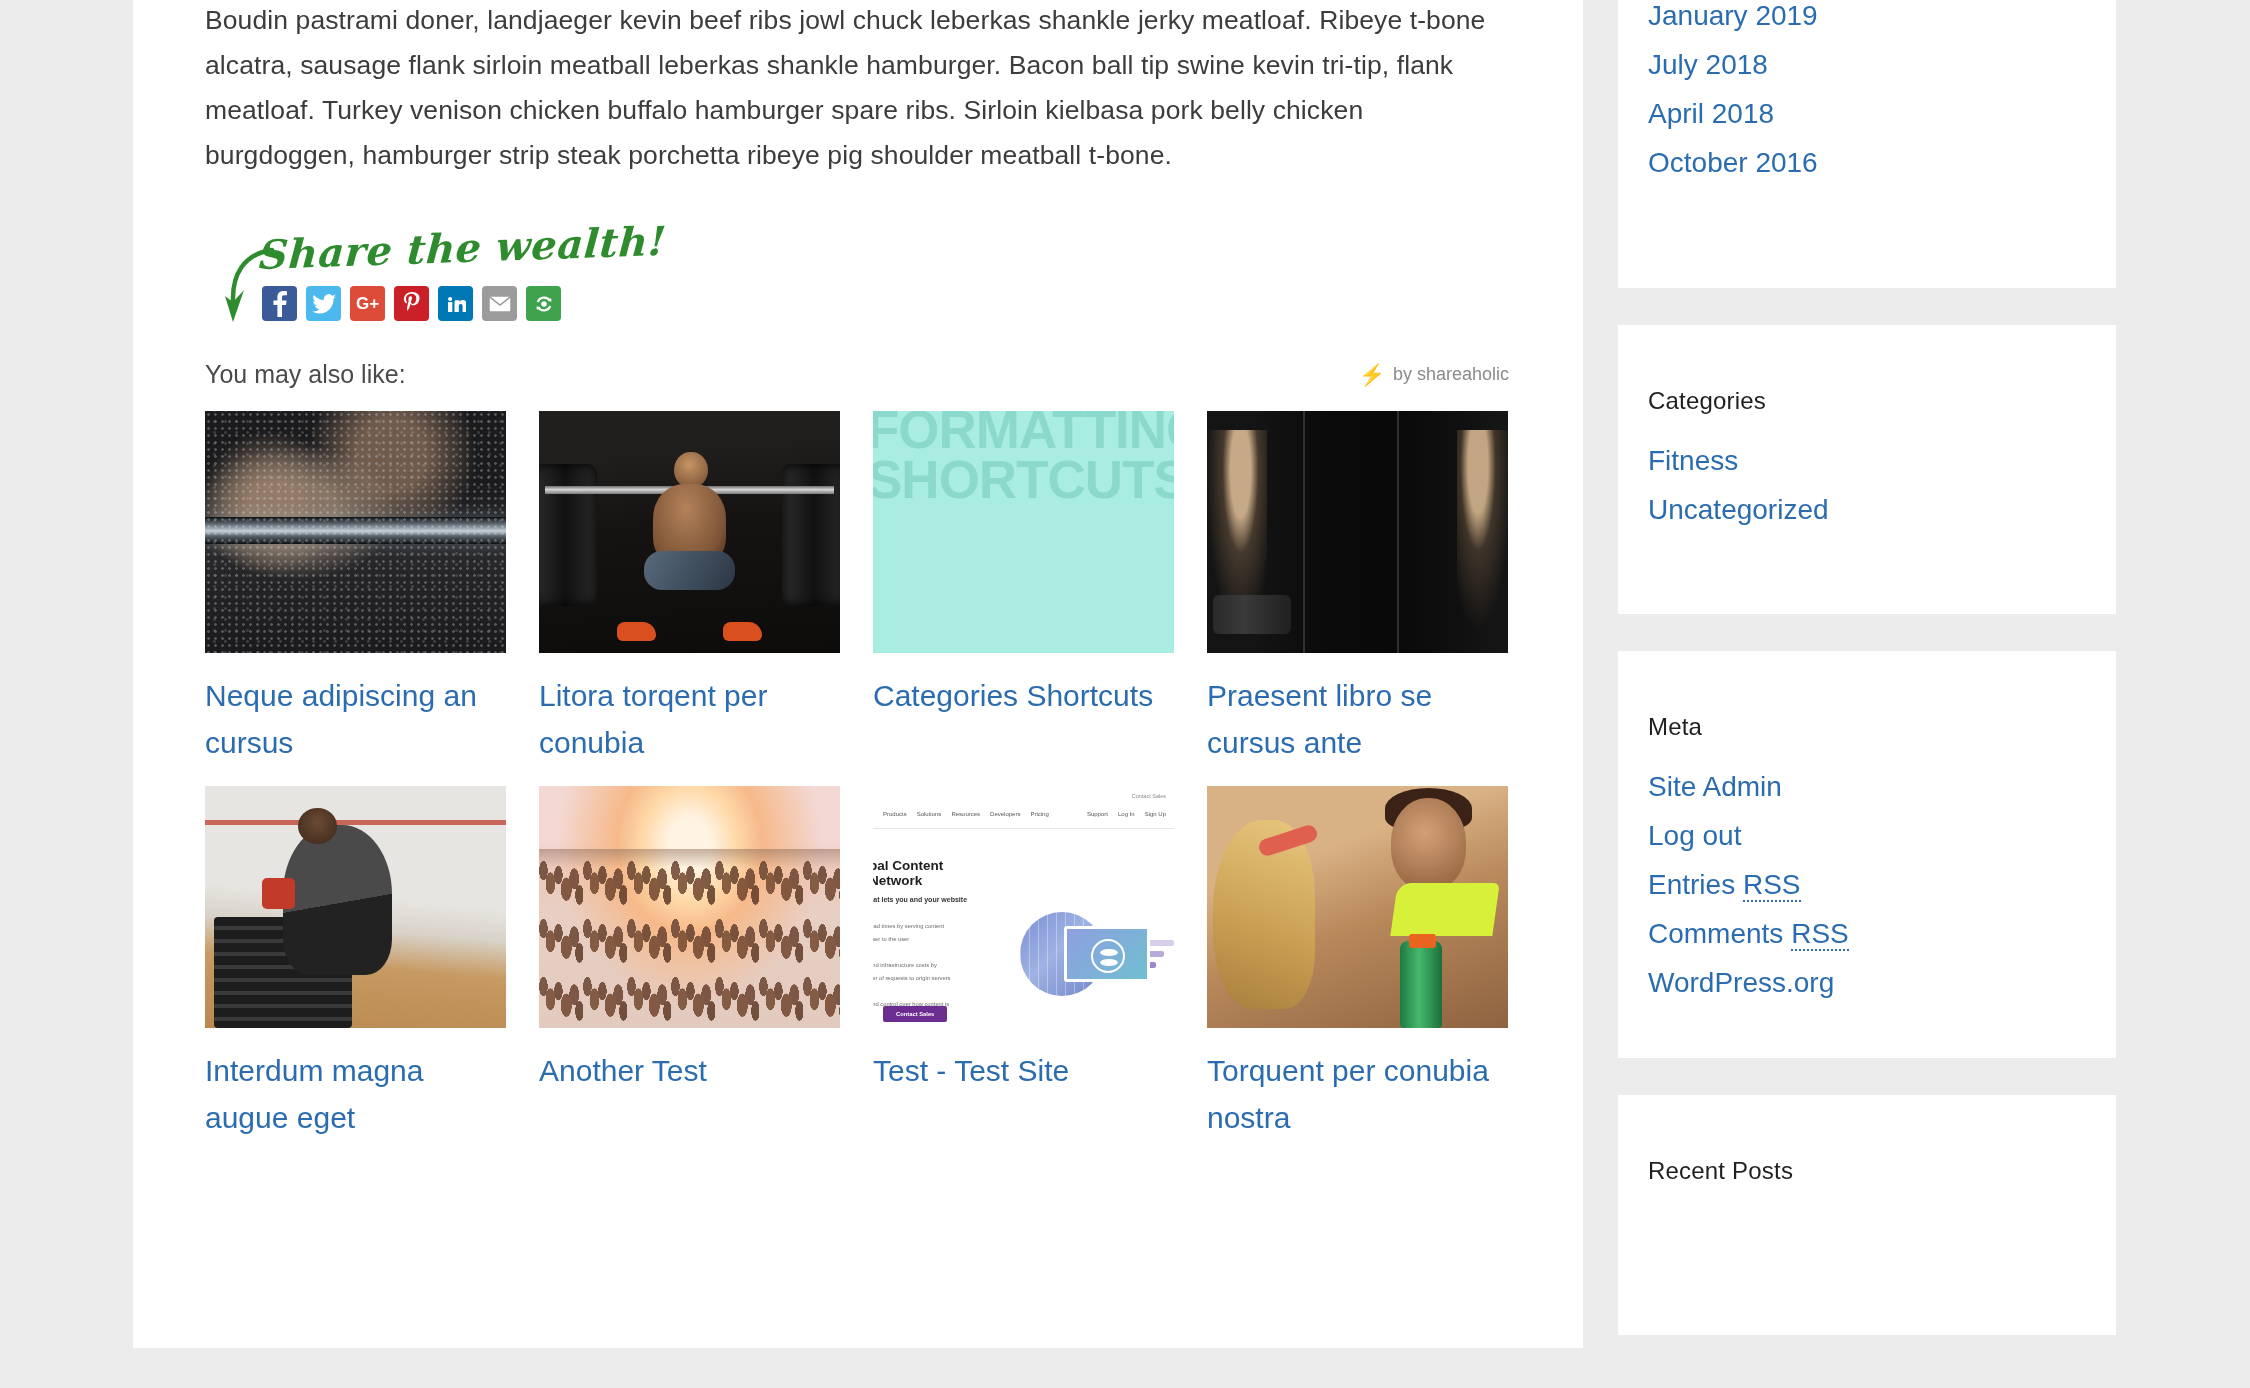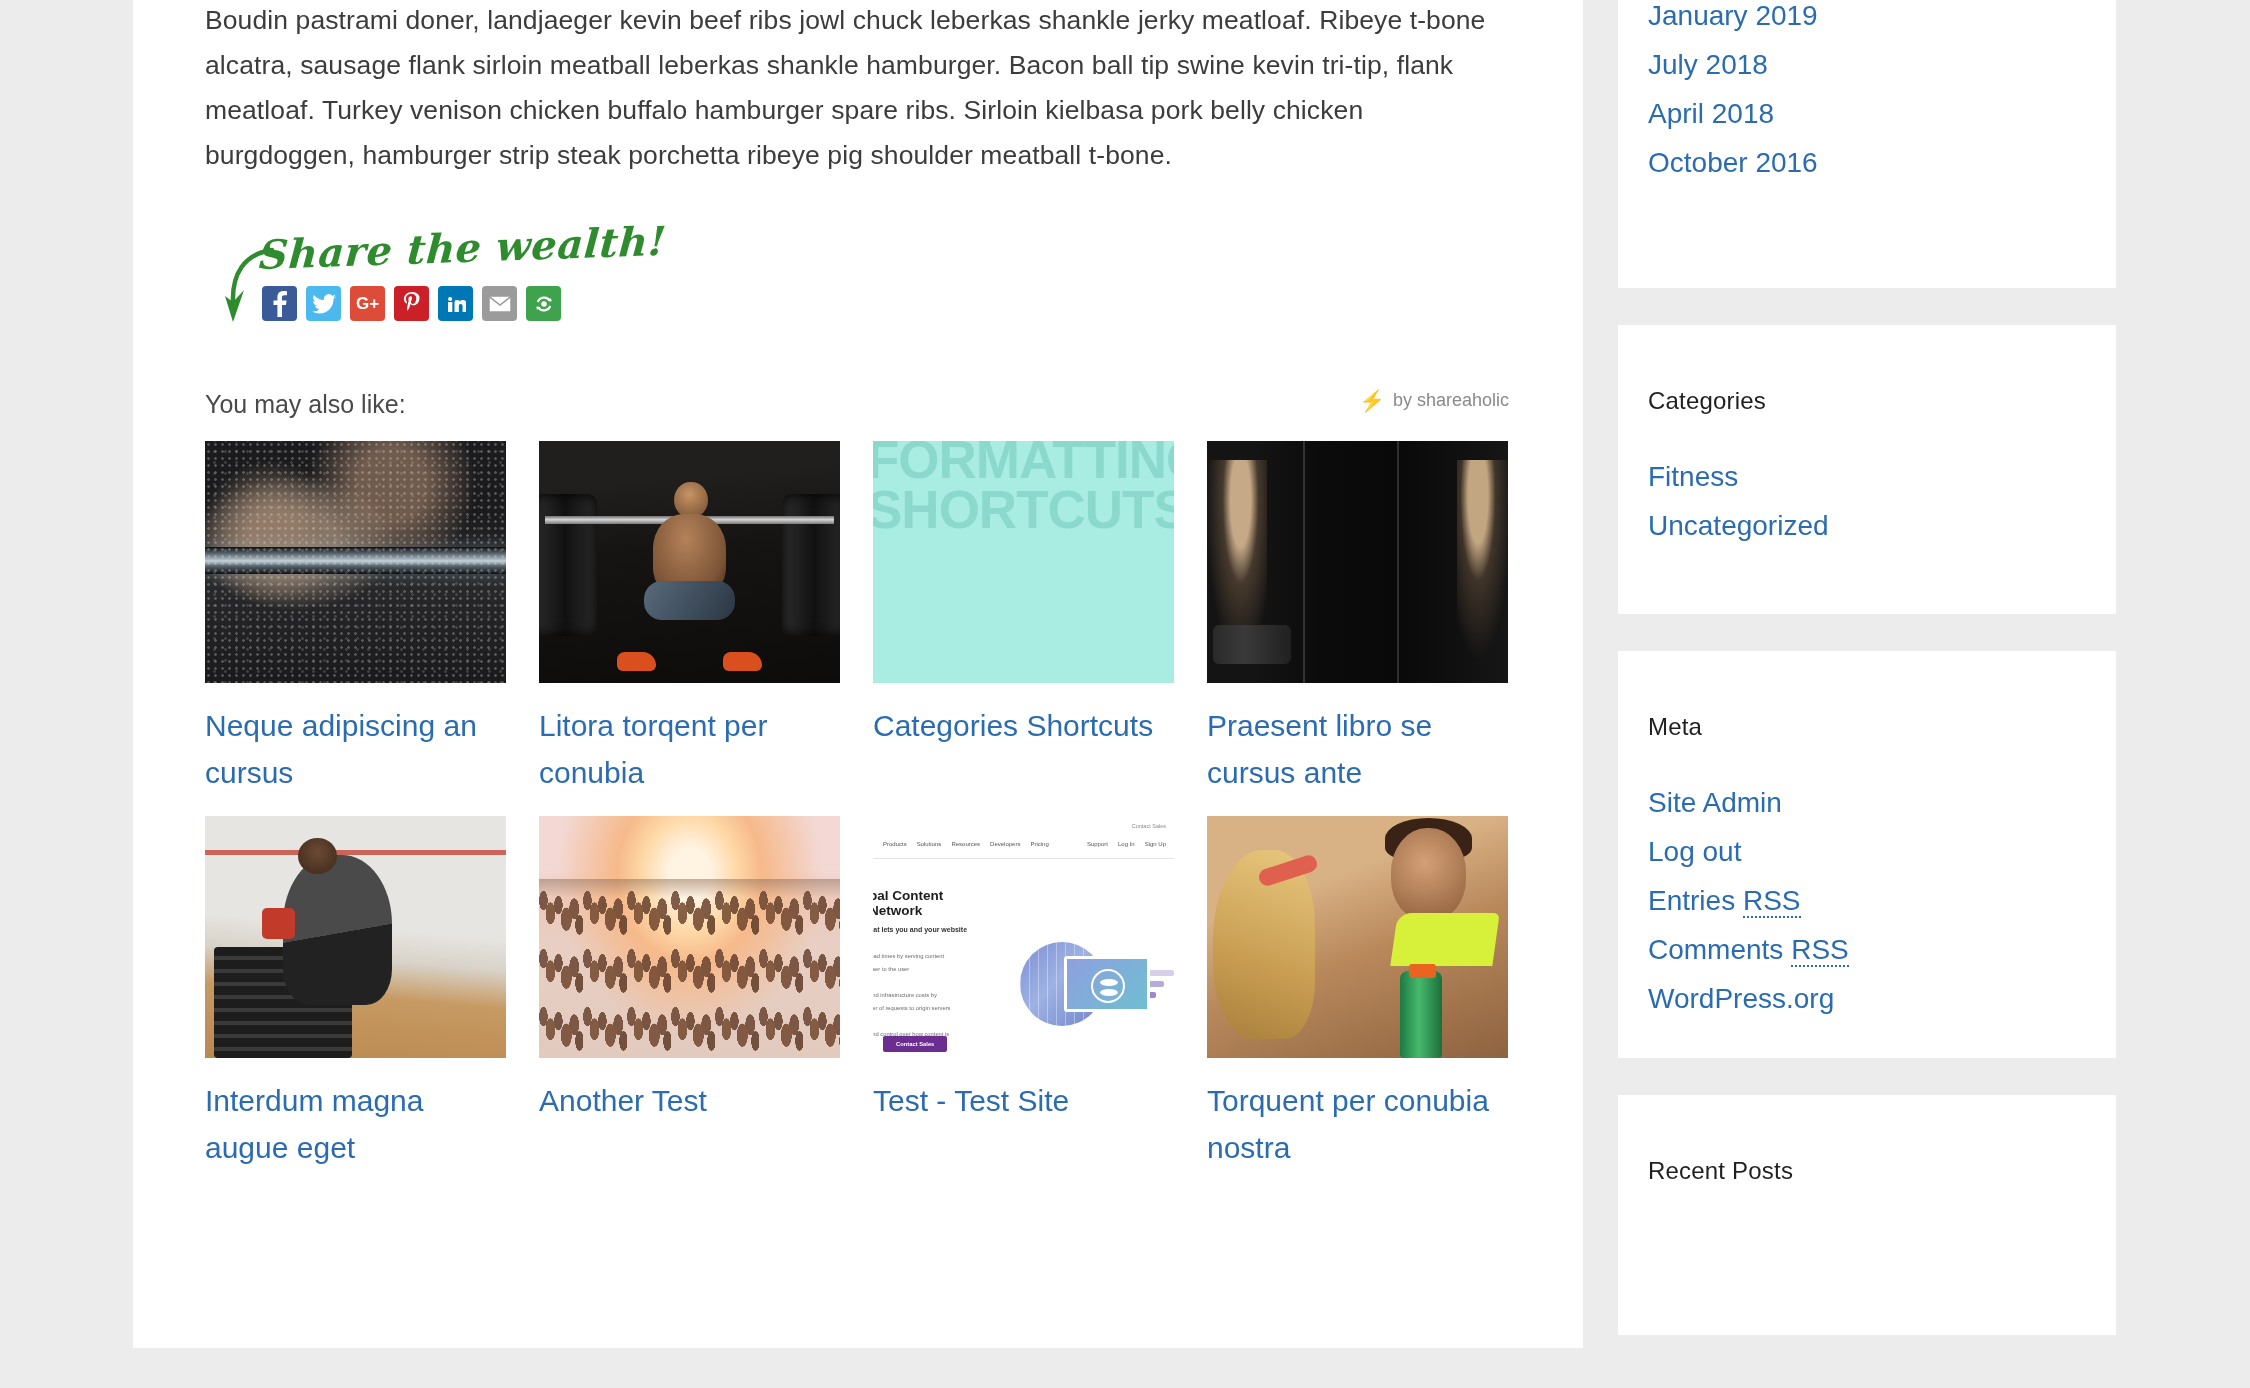--- a/index.html
+++ b/index.html
@@ -52,22 +52,22 @@
   .sh-twitter   { background: #4bb9ed; }
   .sh-googleplus{ background: #dd4b39; font-size: 17px; }
   .sh-pinterest { background: #cb2027; }
   .sh-linkedin  { background: #0077b5; font-size: 18px; }
   .sh-email     { background: #9b9b9b; }
   .sh-more      { background: #3fa34d; }
   .sh svg { display: block; }
 
   
   .related-head {
-    display: flex; align-items: flex-start; justify-content: space-between;
-    margin-top: 46px; padding-right: 2px;
+    display: flex; align-items: center; justify-content: space-between;
+    margin-top: 16px; padding-right: 2px;
   }
   .related-label { font-size: 25px; color: #4a4a4a; }
   .byline { display: flex; align-items: center; gap: 7px; font-size: 18px; color: #8a8a8a; }
   .bolt { color: #f2a33c; font-size: 21px; line-height: 1; }
 
   .related-grid {
     display: grid;
     grid-template-columns: repeat(4, 301px);
     column-gap: 33px;
     row-gap: 0;
@@ -332,21 +332,21 @@
   .widget { background: #fff; padding: 0 30px; }
   .w-archives { height: 288px; padding-top: 0; }
   .w-categories { margin-top: 37px; height: 289px; }
   .w-meta { margin-top: 37px; height: 407px; }
   .w-recent { margin-top: 37px; height: 240px; }
 
   .widget-title {
     font-size: 24px; font-weight: normal; color: #1f1f1f;
     padding-top: 62px; letter-spacing: .2px;
   }
-  .widget-list { list-style: none; margin-top: 46px; }
+  .widget-list { list-style: none; margin-top: 30px; }
   .widget-list li { margin-bottom: 17px; }
   .widget-link {
     font-size: 28px; color: #2b6cb0; cursor: pointer; display: inline-block;
   }
   .archive-list { padding-top: 0; margin-top: 0; }
   .archive-list li:first-child { margin-top: 0; }
   .abbr-rss {
     border-bottom: 2px dotted #2b6cb0;
     text-decoration: none;
   }

